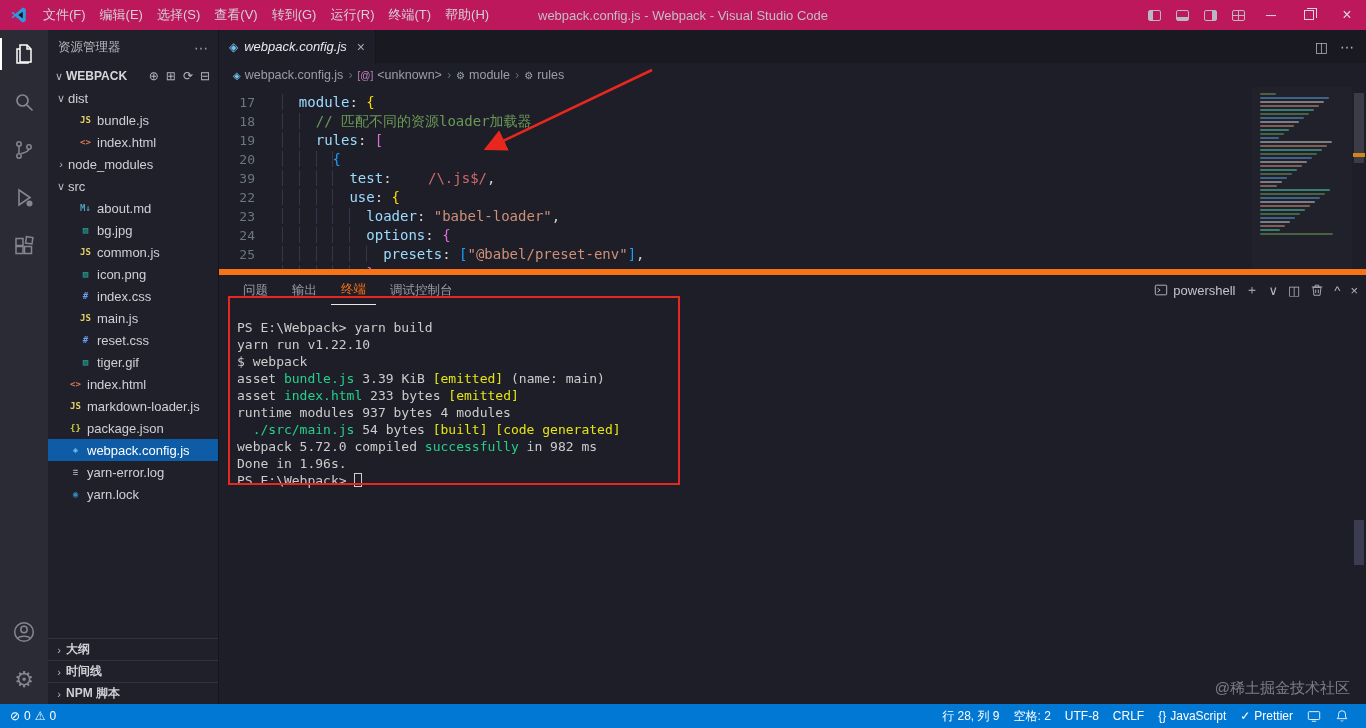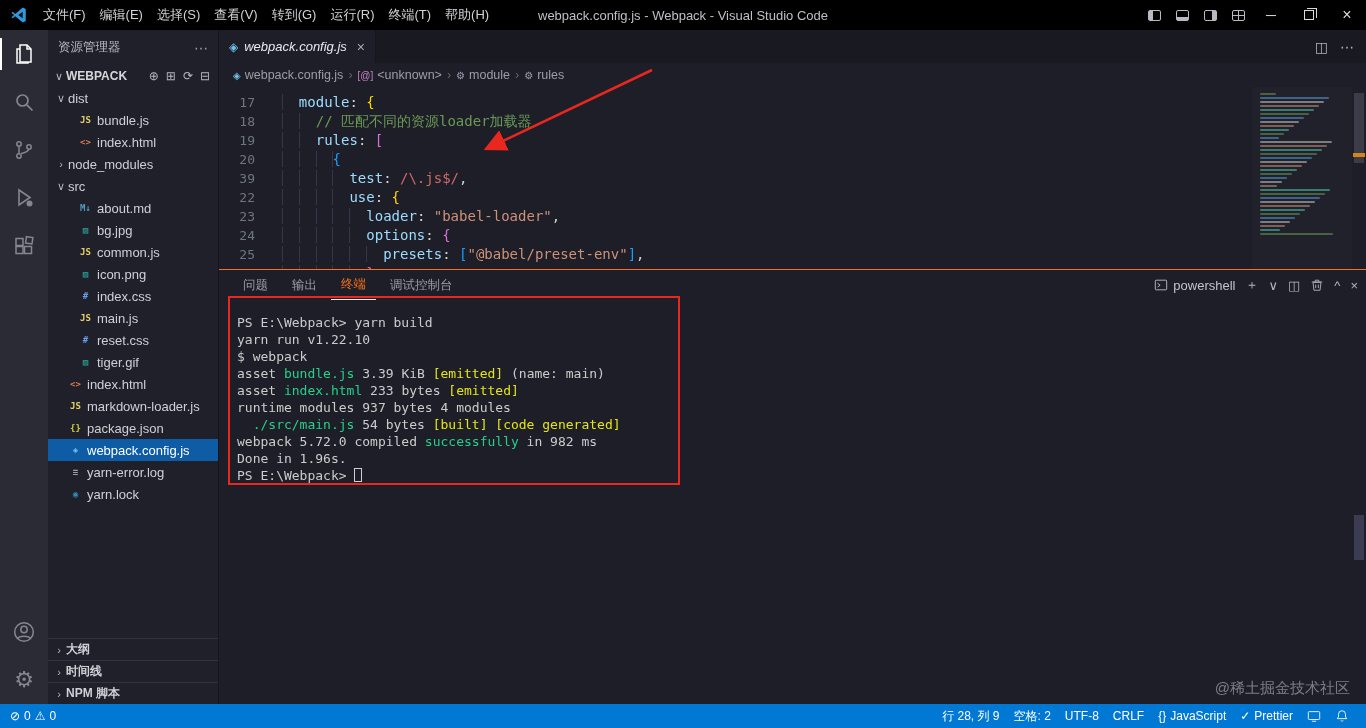--- a/index.html
+++ b/index.html
@@ -1,20 +1,20 @@
 <!DOCTYPE html>
 <html><head>
 <meta charset="utf-8">
 <style>
   * { margin:0; padding:0; box-sizing:border-box; }
   html,body { width:1366px; height:728px; background:#1e1e28; font-family:"Liberation Sans", sans-serif; overflow:hidden; }
   .window { position:relative; width:1366px; height:728px; background:#1e1e28; color:#ccc; font-size:13px; }
 
   
-  .titlebar { position:relative; height:30px; background:#000000; display:flex; align-items:center; color:#ccc; }
+  .titlebar { position:relative; height:30px; background:#be185d; display:flex; align-items:center; color:#ccc; }
   .vslogo { width:18px; height:18px; margin:0 8px 0 10px; flex:0 0 auto; }
   .menubar { display:flex; }
   .menu-item { padding:0 7px; line-height:30px; font-size:13px; color:#d2d2d8; cursor:default; }
   .win-title { position:absolute; left:50%; transform:translateX(-50%); font-size:13px; color:#bfbfc8; white-space:nowrap; }
   .tb-right { margin-left:auto; display:flex; align-items:center; height:100%; }
   .lic { width:28px; height:100%; display:flex; align-items:center; justify-content:center; }
   .licbox { width:13px; height:11px; border:1px solid #b9b9c2; border-radius:2px; }
   .licbox.l { background:linear-gradient(to right,#b9b9c2 0 4px,transparent 4px); }
   .licbox.b { background:linear-gradient(to top,#b9b9c2 0 3px,transparent 3px); }
   .licbox.r { background:linear-gradient(to left,#b9b9c2 0 4px,transparent 4px); }
@@ -66,31 +66,31 @@
   .bc-item { display:flex; align-items:center; gap:4px; }
   .bc-ic { font-size:10px; }
   .bc-sep { color:#66666f; padding:0 2px; }
 
   .codearea { height:182px; position:relative; overflow:hidden; font-family:"DejaVu Sans Mono", monospace; font-size:14px; padding-top:6px; }
   .code-row { display:flex; height:19px; line-height:19px; white-space:pre; }
   .gut { flex:0 0 50px; text-align:right; padding-right:14px; color:#6e7681; font-size:13px; }
   .code { padding-left:13px; white-space:pre; }
   .ind { background-image:repeating-linear-gradient(to right, #34344a 0 1px, transparent 1px 16.8px); }
   .tk-k { color:#9cdcfe; } .tk-p { color:#d4d4d4; } .tk-c { color:#6a9955; }
-  .tk-s { color:#ce9178; } .tk-r { color:#d16969; }
+  .tk-s { color:#ce9178; } .tk-r { color:#d16969;margin-left:28px; }
   .tk-b1 { color:#ffd700; } .tk-b2 { color:#da70d6; } .tk-b3 { color:#179fff; }
   .minimap { position:absolute; right:14px; top:0; width:100px; height:100%; background:#21212c; padding-top:4px; }
   .minimap i { display:block; height:2px; margin:2px 6px 2px 8px; opacity:.55; border-radius:1px; }
   .mm-slider { position:absolute; right:14px; top:0; width:100px; height:90px; background:rgba(255,255,255,0.05); }
   .scrollcol { position:absolute; right:0; top:0; bottom:0; width:14px; }
   .scroll-thumb { position:absolute; right:2px; top:6px; width:10px; height:70px; background:rgba(150,150,170,0.25); }
   .scroll-mark { position:absolute; right:1px; top:66px; width:12px; height:4px; background:#d18616; }
 
   
-  .panel { flex:1; border-top:1px solid #f97316; display:flex; flex-direction:column; position:relative; background:#1e1e28; }
+  .panel { flex:1; border-top:6px solid #f97316; display:flex; flex-direction:column; position:relative; background:#1e1e28; }
   .panel-head { height:30px; display:flex; align-items:center; padding:0 8px 0 14px; }
   .ptabs { display:flex; gap:4px; height:100%; }
   .ptab { padding:0 10px; display:flex; align-items:center; color:#9d9da8; font-size:12.5px; text-transform:none; }
   .ptab.active { color:#f97316; border-bottom:1px solid #e7e7e7; }
   .panel-right { margin-left:auto; display:flex; align-items:center; gap:10px; color:#b6b6c0; font-size:13px; }
   .shell-chip { display:flex; align-items:center; gap:5px; color:#c3c3cc; }
   .shell-chip svg, .panel-right svg { width:14px; height:14px; }
   .pr-glyph { font-size:13px; }
   .terminal { flex:1; padding:14px 0 0 18px; font-family:"DejaVu Sans Mono", monospace; font-size:13px; overflow:hidden; }
   .t-row { height:17px; line-height:17px; white-space:pre; }

